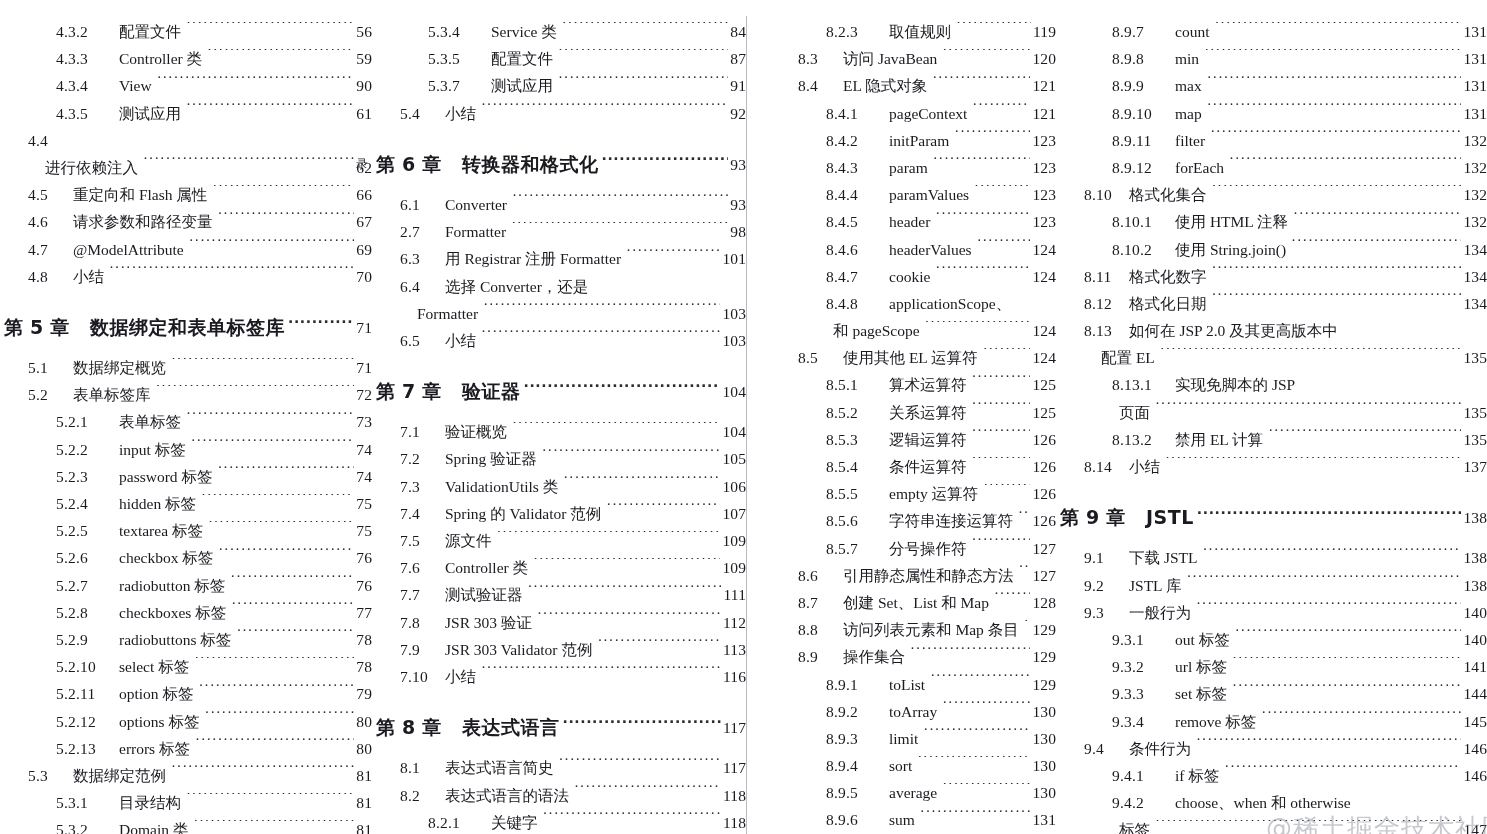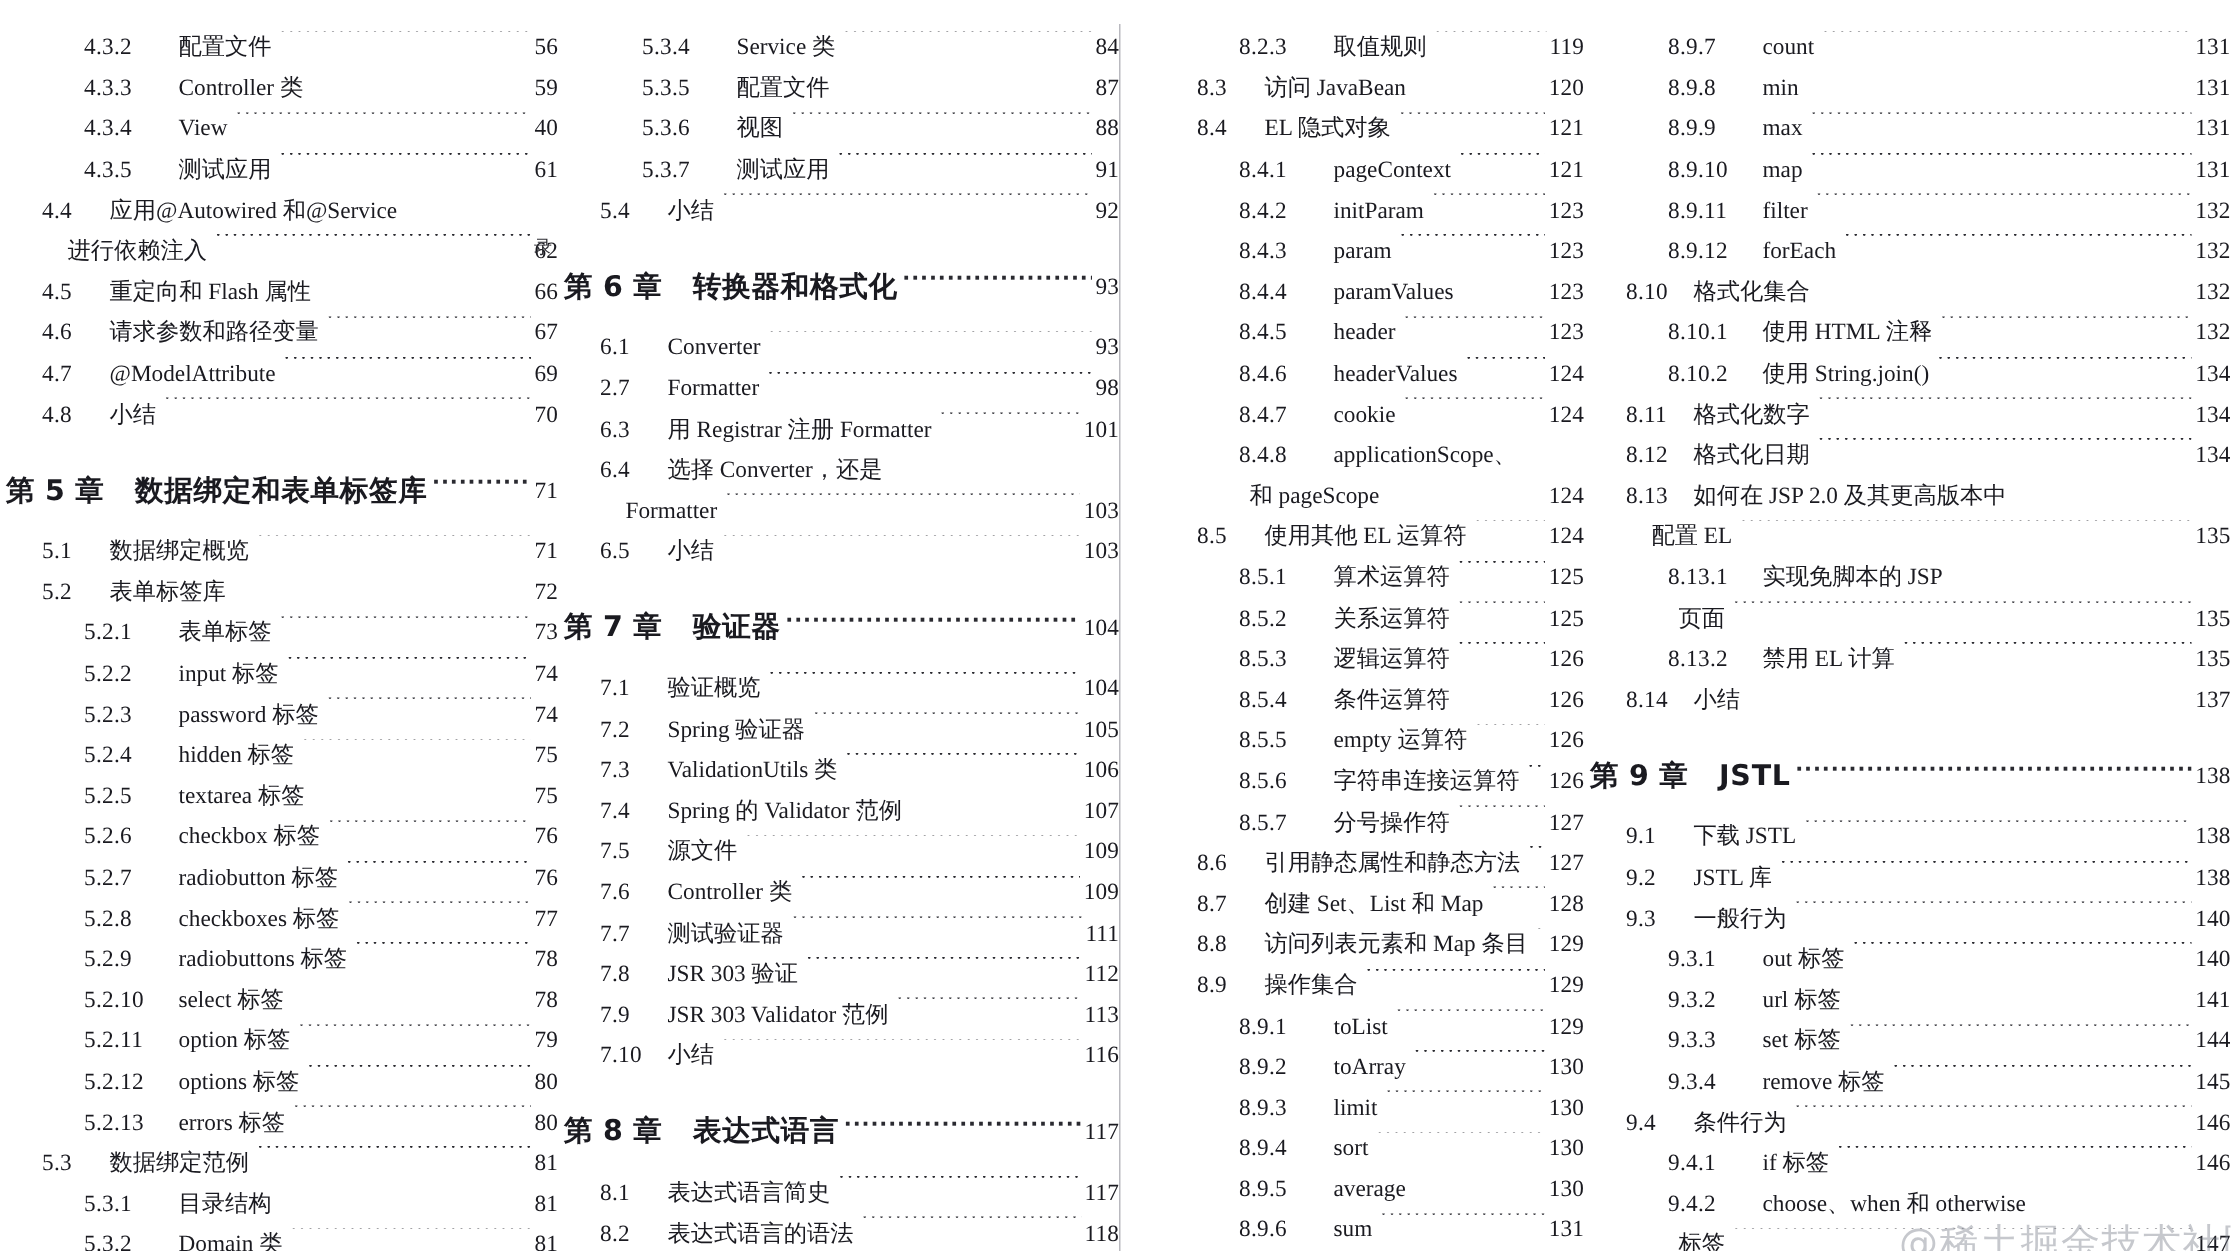--- a/index.html
+++ b/index.html
@@ -173,31 +173,30 @@
           <div class="entry lvl2">
             <span class="num">4.3.3</span>
             <span class="title">Controller 类</span>
             <span class="leader"></span>
             <span class="pg">59</span>
           </div>
           <div class="entry lvl2">
             <span class="num">4.3.4</span>
             <span class="title">View</span>
             <span class="leader"></span>
-            <span class="pg">40</span>
+            <span class="pg">90</span>
           </div>
           <div class="entry lvl2">
             <span class="num">4.3.5</span>
             <span class="title">测试应用</span>
             <span class="leader"></span>
             <span class="pg">61</span>
           </div>
           <div class="entry lvl1">
             <span class="num">4.4</span>
-            <span class="title">应用@Autowired 和@Service</span>
             <span style="flex: 1 1 auto;"></span>
           </div>
           <div class="entry lvl1 contd">
             <span style="display: inline-block; width: 38px;"></span>
             <span class="title">进行依赖注入</span>
             <span class="leader"></span>
             <span class="pg">62</span>
           </div>
           <div class="entry lvl1">
             <span class="num">4.5</span>
@@ -353,26 +352,20 @@
             <span class="leader"></span>
             <span class="pg">84</span>
           </div>
           <div class="entry lvl2">
             <span class="num">5.3.5</span>
             <span class="title">配置文件</span>
             <span class="leader"></span>
             <span class="pg">87</span>
           </div>
           <div class="entry lvl2">
-            <span class="num">5.3.6</span>
-            <span class="title">视图</span>
-            <span class="leader"></span>
-            <span class="pg">88</span>
-          </div>
-          <div class="entry lvl2">
             <span class="num">5.3.7</span>
             <span class="title">测试应用</span>
             <span class="leader"></span>
             <span class="pg">91</span>
           </div>
           <div class="entry lvl1">
             <span class="num">5.4</span>
             <span class="title">小结</span>
             <span class="leader"></span>
             <span class="pg">92</span>

